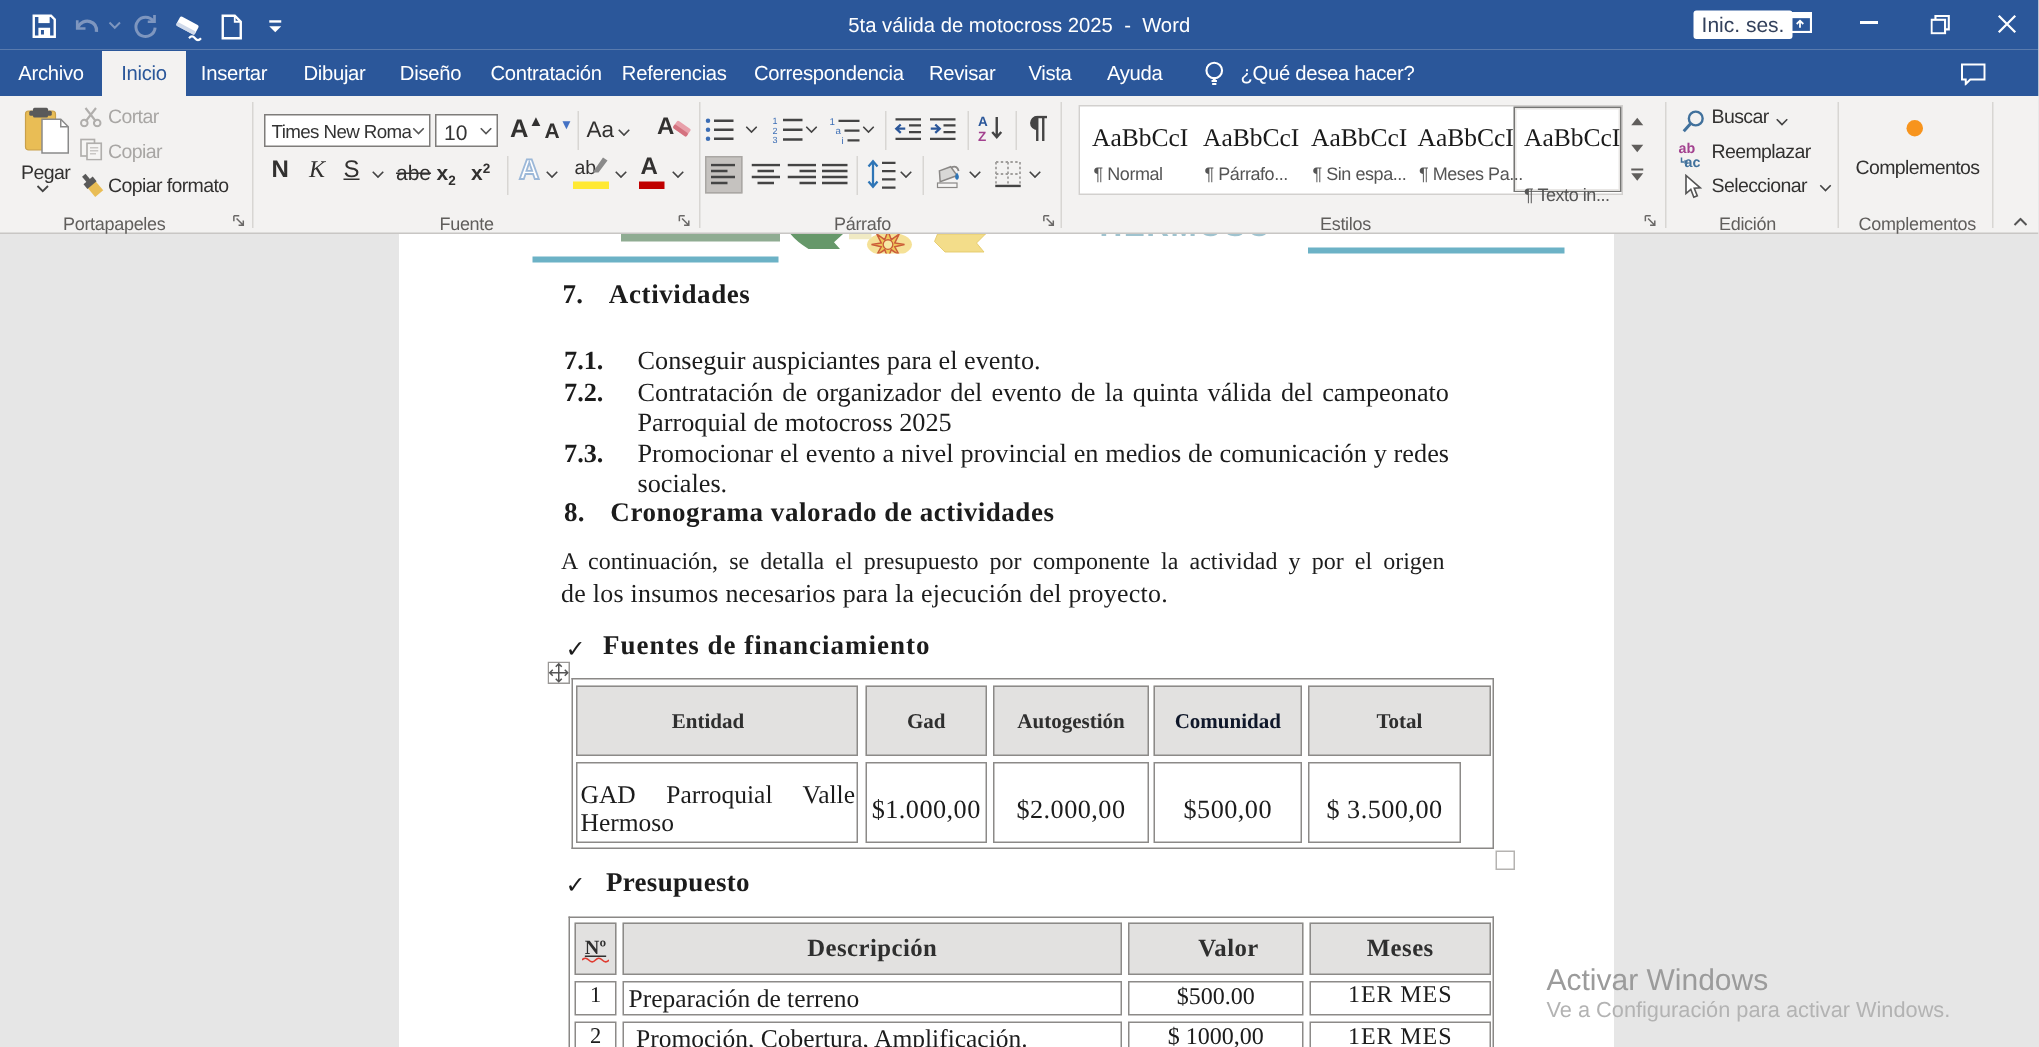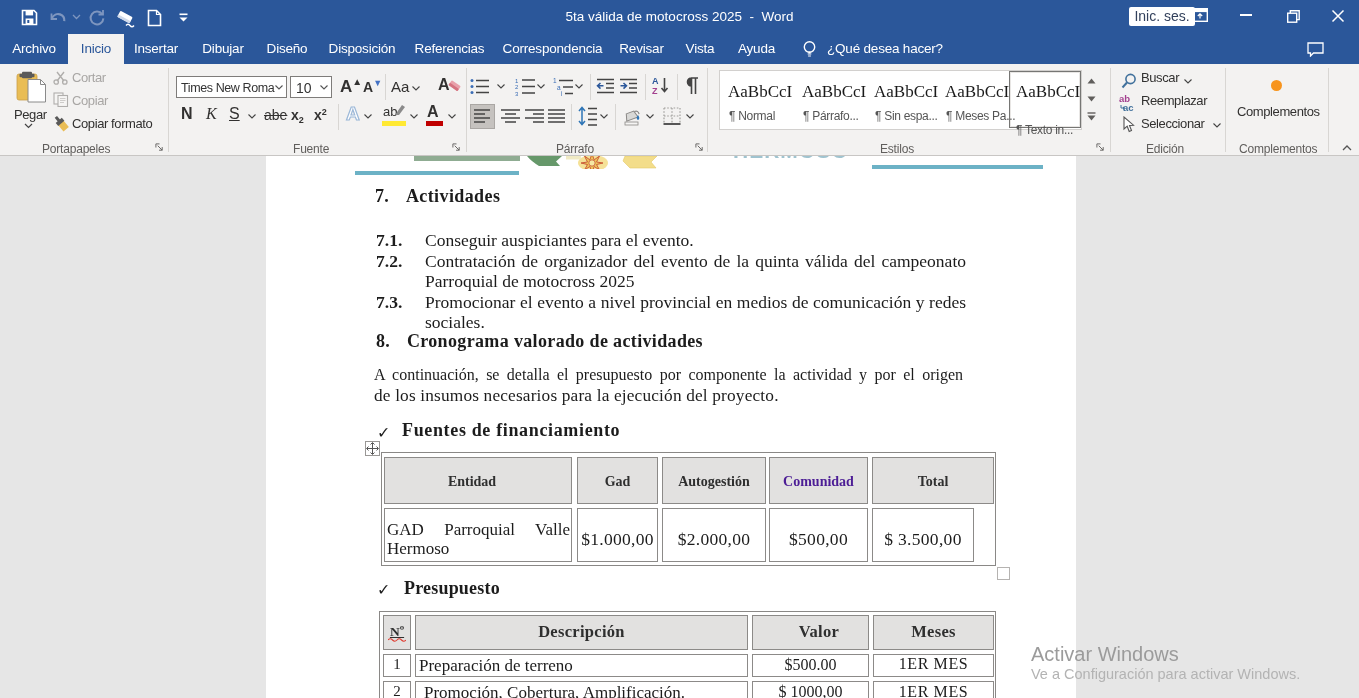--- a/index.html
+++ b/index.html
@@ -89,21 +89,21 @@
     <path d="M1.5 1.5 L12.5 12.5 M12.5 1.5 L1.5 12.5" fill="none" stroke="#fff" stroke-width="1.5"></path>
   </svg>
 </div>
 <div id="tabrow">
   <div class="tab" style="left:9px;width:50px;">Archivo</div>
   <div class="abs" style="left:68px;top:1px;width:56px;height:30px;background:#f3f2f1;"></div>
   <div class="tab" style="left:68px;width:56px;color:#2b579a;">Inicio</div>
   <div class="tab" style="left:131px;width:50px;">Insertar</div>
   <div class="tab" style="left:198px;width:50px;">Dibujar</div>
   <div class="tab" style="left:262px;width:50px;">Diseño</div>
-  <div class="tab" style="left:327px;width:70px;">Disposición</div>
+  <div class="tab" style="left:327px;width:70px;">Contratación</div>
   <div class="tab" style="left:414px;width:71px;">Referencias</div>
   <div class="tab" style="left:502px;width:101px;">Correspondencia</div>
   <div class="tab" style="left:617px;width:49px;">Revisar</div>
   <div class="tab" style="left:683px;width:34px;">Vista</div>
   <div class="tab" style="left:735px;width:43px;">Ayuda</div>
   <svg class="abs" style="left:802px;top:7px" width="15" height="19" viewBox="0 0 15 19">
     <circle cx="7.5" cy="7" r="5.2" fill="none" stroke="#fff" stroke-width="1.4"></circle>
     <path d="M5.7 14 H9.3 M6.1 16 H8.9" stroke="#fff" stroke-width="1.2"></path>
     <path d="M6.5 11.5 h2 v2 h-2 z" fill="#fff"></path>
   </svg>
@@ -412,21 +412,21 @@
 <div class="vline" style="left:381px;top:452px;height:114px;"></div>
 <div class="vline" style="left:995px;top:452px;height:114px;"></div>
 <div class="cell hcell" style="left:384px;top:457px;width:188px;height:47px;"></div>
 <div class="cell hcell" style="left:577px;top:457px;width:81px;height:47px;"></div>
 <div class="cell hcell" style="left:662px;top:457px;width:104px;height:47px;"></div>
 <div class="cell hcell" style="left:769px;top:457px;width:99px;height:47px;"></div>
 <div class="cell hcell" style="left:872px;top:457px;width:122px;height:47px;"></div>
 <div class="abs ser" style="left:384px;top:474px;width:176px;text-align:center;font-size:14px;font-weight:bold;color:#2f2f2f;">Entidad</div>
 <div class="abs ser" style="left:577px;top:474px;width:81px;text-align:center;font-size:14px;font-weight:bold;color:#2f2f2f;">Gad</div>
 <div class="abs ser" style="left:662px;top:474px;width:104px;text-align:center;font-size:14px;font-weight:bold;color:#2f2f2f;">Autogestión</div>
-<div class="abs ser" style="left:769px;top:474px;width:99px;text-align:center;font-size:14px;font-weight:bold;color:#4c1d95;">Comunidad</div>
+<div class="abs ser" style="left:769px;top:474px;width:99px;text-align:center;font-size:14px;font-weight:bold;color:#0f172a;">Comunidad</div>
 <div class="abs ser" style="left:872px;top:474px;width:122px;text-align:center;font-size:14px;font-weight:bold;color:#2f2f2f;">Total</div>
 <div class="cell" style="left:384px;top:508px;width:188px;height:54px;"></div>
 <div class="cell" style="left:577px;top:508px;width:81px;height:54px;"></div>
 <div class="cell" style="left:662px;top:508px;width:104px;height:54px;"></div>
 <div class="cell" style="left:769px;top:508px;width:99px;height:54px;"></div>
 <div class="cell" style="left:872px;top:508px;width:102px;height:54px;"></div>
 <div class="abs ser" style="left:387px;top:521px;width:183px;font-size:17px;line-height:18.6px;text-align:justify;">GAD Parroquial Valle Hermoso</div>
 <div class="abs ser" style="left:577px;top:529px;width:81px;text-align:center;font-size:17.5px;letter-spacing:0.3px;">$1.000,00</div>
 <div class="abs ser" style="left:662px;top:529px;width:104px;text-align:center;font-size:17.5px;letter-spacing:0.3px;">$2.000,00</div>
 <div class="abs ser" style="left:769px;top:529px;width:99px;text-align:center;font-size:17.5px;letter-spacing:0.3px;">$500,00</div>

